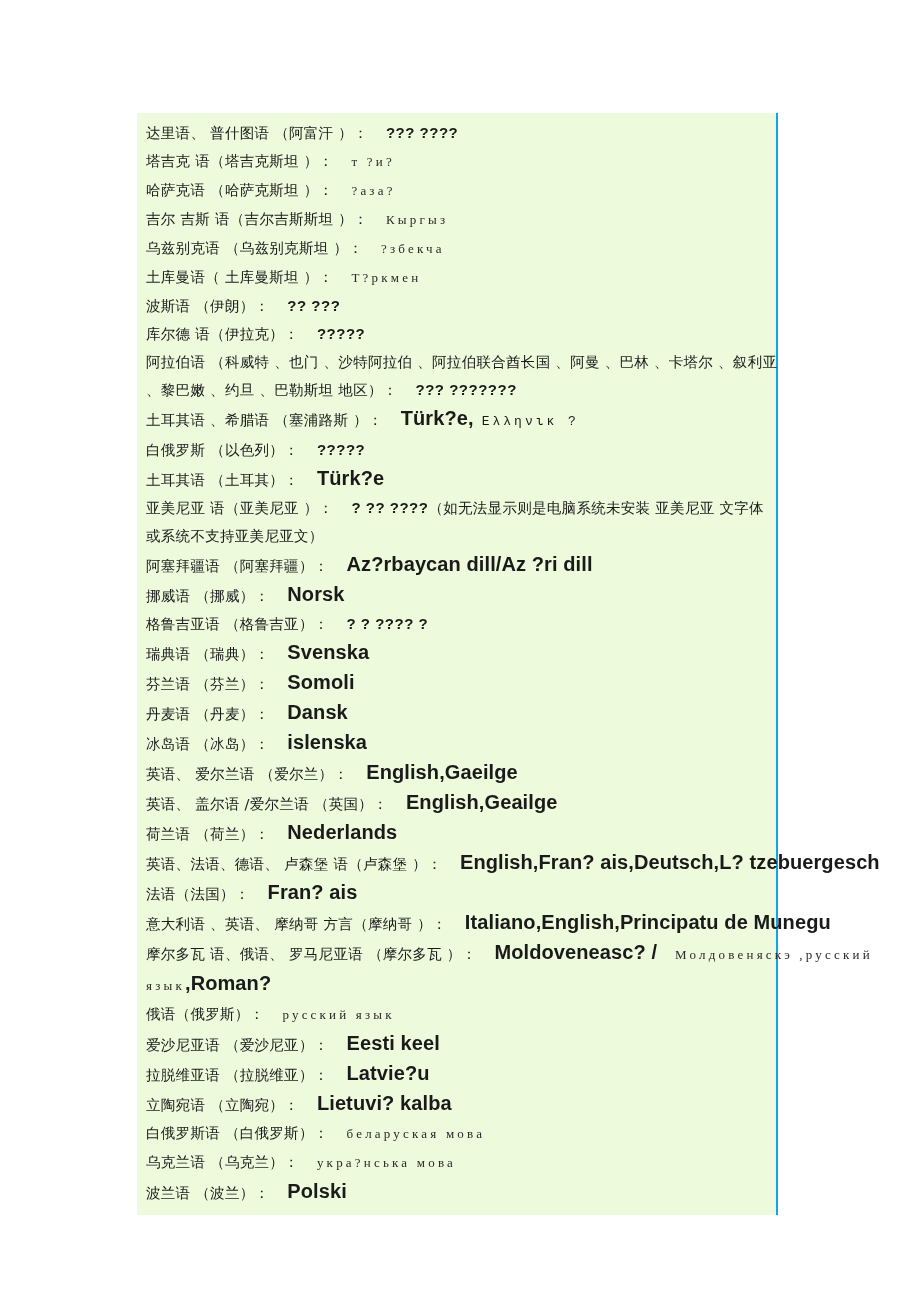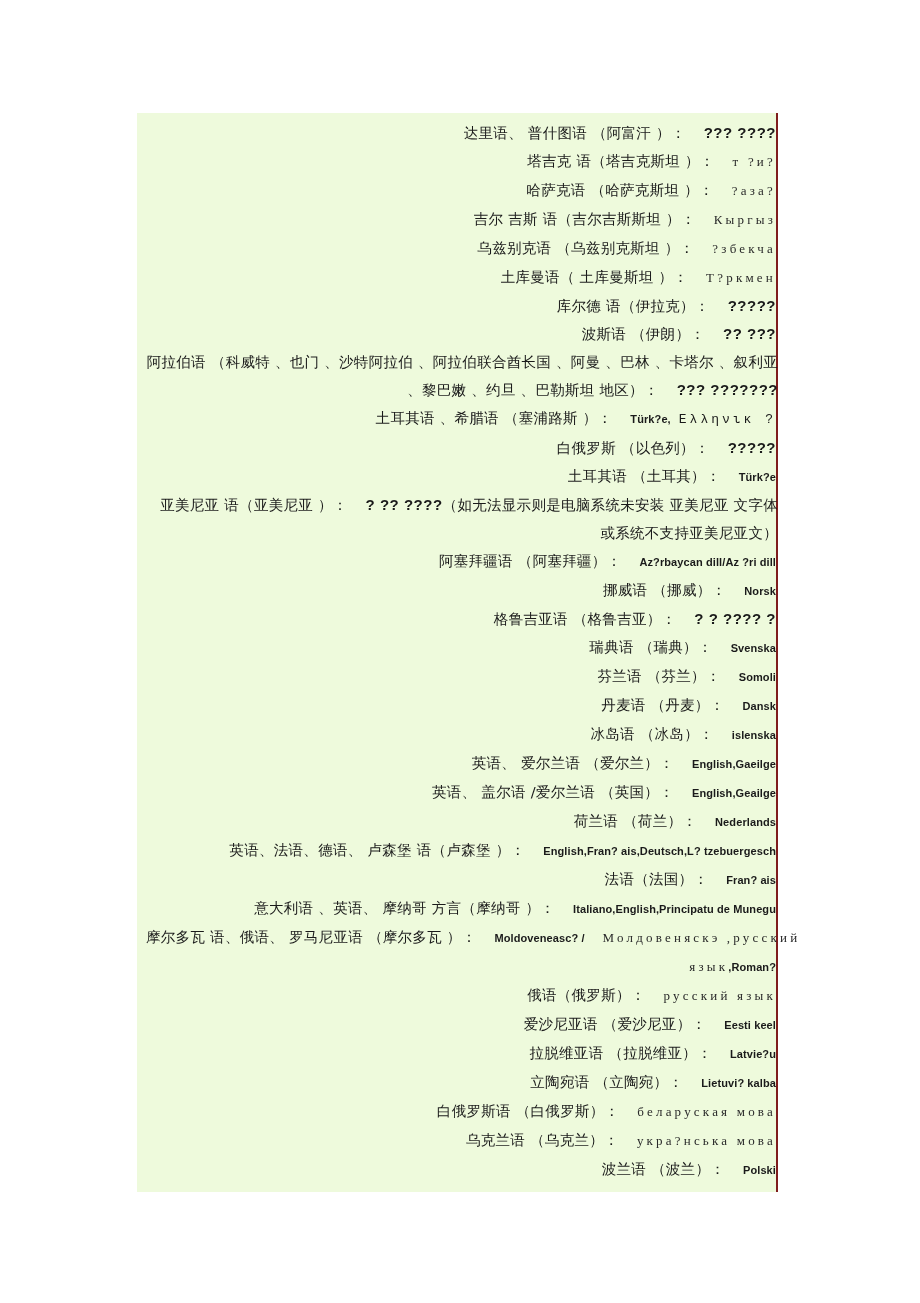--- a/index.html
+++ b/index.html
@@ -25,24 +25,23 @@
   }
 
   
   #content-block {
     position: absolute;
     left: 137px;
     top: 113px;
     width: 641px;
     min-height: 1059px;
     background: #eefadc;
-    border-right: 2px solid #7f1d1d;
+    border-right: 2px solid #0ea5e9;
     box-sizing: border-box;
     padding: 6px 0 8px 0;
-    text-align: right;
   }
 
   
   .line {
     position: relative;
     margin: 0;
     padding: 0 0 0 9px;
     line-height: 28px;
     font-size: 15px;
     color: #1a1a1a;
@@ -58,21 +57,21 @@
   
   .cjk {
     font-family: "DejaVu Sans", "Liberation Sans", sans-serif;
     font-size: 14.5px;
     letter-spacing: 0.3px;
   }
 
   
   .latin {
     font-family: "Liberation Sans", sans-serif;
-    font-size: 11px;
+    font-size: 20px;
     font-weight: 600;
     letter-spacing: 0.1px;
   }
 
   
   .cyr {
     font-family: "Liberation Serif", serif;
     font-size: 13px;
     letter-spacing: 3.2px;
     color: #2a2a2a;
@@ -107,22 +106,22 @@
 
 <div id="page">
   <div id="content-block">
 
   <div class="line"><span class="cjk">达里语、 普什图语 （阿富汗 ）：</span><span class="sp-lg"></span><span class="qm">???  ????</span></div>
       <div class="line"><span class="cjk">塔吉克 语（塔吉克斯坦 ）：</span><span class="sp-lg"></span><span class="cyr">т ?и?</span></div>
       <div class="line"><span class="cjk">哈萨克语 （哈萨克斯坦 ）：</span><span class="sp-lg"></span><span class="cyr">?аза?</span></div>
       <div class="line"><span class="cjk">吉尔 吉斯 语（吉尔吉斯斯坦 ）：</span><span class="sp-lg"></span><span class="cyr">Кыргыз</span></div>
       <div class="line"><span class="cjk">乌兹别克语 （乌兹别克斯坦 ）：</span><span class="sp-lg"></span><span class="cyr">?збекча</span></div>
       <div class="line"><span class="cjk">土库曼语（ 土库曼斯坦 ）：</span><span class="sp-lg"></span><span class="cyr">Т?ркмен</span></div>
+      <div class="line"><span class="cjk">波斯语 （伊朗）：</span><span class="sp-lg"></span><span class="qm">?? ???</span></div>
       <div class="line"><span class="cjk">库尔德 语（伊拉克）：</span><span class="sp-lg"></span><span class="qm">?????</span></div>
-      <div class="line"><span class="cjk">波斯语 （伊朗）：</span><span class="sp-lg"></span><span class="qm">?? ???</span></div>
       <div class="line wrap"><span class="cjk">阿拉伯语 （科威特 、也门 、沙特阿拉伯 、阿拉伯联合酋长国  、阿曼 、巴林 、卡塔尔 、叙利亚 、黎巴嫩 、约旦 、巴勒斯坦 地区）：</span><span class="sp-lg"></span><span class="qm">??? ???????</span></div>
       <div class="line"><span class="cjk">土耳其语 、希腊语 （塞浦路斯 ）：</span><span class="sp-lg"></span><span class="latin">Türk?e,</span><span class="sp"></span><span class="grk">Ελληνικ ?</span></div>
       <div class="line"><span class="cjk">白俄罗斯 （以色列）：</span><span class="sp-lg"></span><span class="qm">?????</span></div>
       <div class="line"><span class="cjk">土耳其语 （土耳其）：</span><span class="sp-lg"></span><span class="latin">Türk?e</span></div>
       <div class="line wrap"><span class="cjk">亚美尼亚 语（亚美尼亚 ）：</span><span class="sp-lg"></span><span class="qm">? ?? ????</span><span class="cjk">（如无法显示则是电脑系统未安装  亚美尼亚 文字体或系统不支持亚美尼亚文）</span></div>
       <div class="line"><span class="cjk">阿塞拜疆语 （阿塞拜疆）：</span><span class="sp-lg"></span><span class="latin">Az?rbaycan dill/Az  ?ri dill</span></div>
       <div class="line"><span class="cjk">挪威语 （挪威）：</span><span class="sp-lg"></span><span class="latin">Norsk</span></div>
       <div class="line"><span class="cjk">格鲁吉亚语 （格鲁吉亚）：</span><span class="sp-lg"></span><span class="qm">? ? ????   ?</span></div>
       <div class="line"><span class="cjk">瑞典语 （瑞典）：</span><span class="sp-lg"></span><span class="latin">Svenska</span></div>
       <div class="line"><span class="cjk">芬兰语 （芬兰）：</span><span class="sp-lg"></span><span class="latin">Somoli</span></div>

